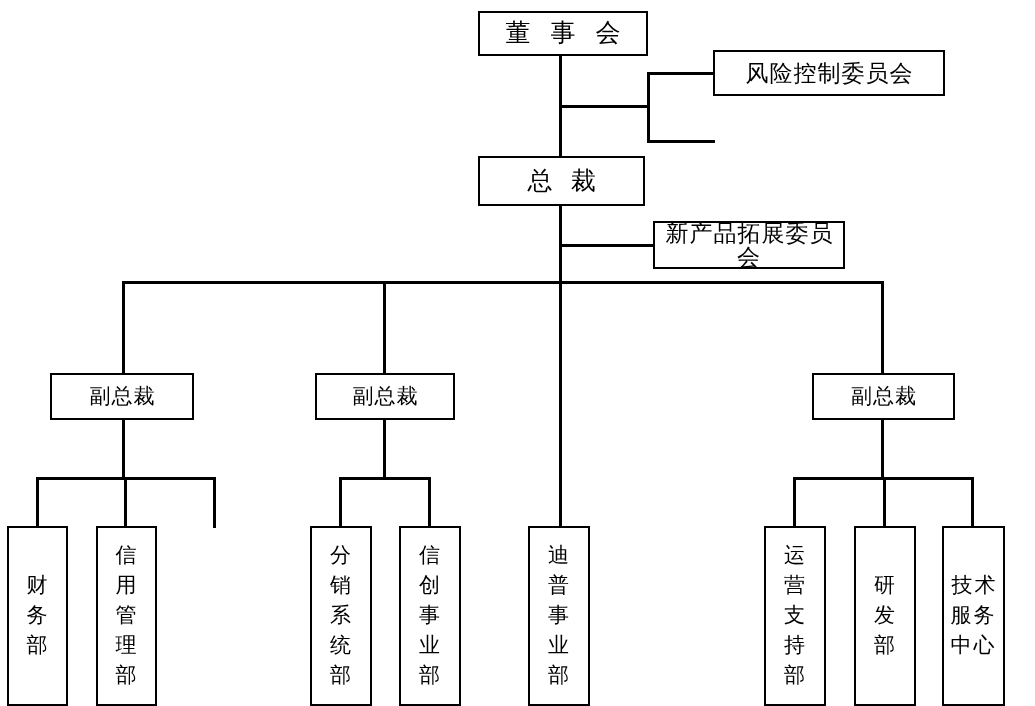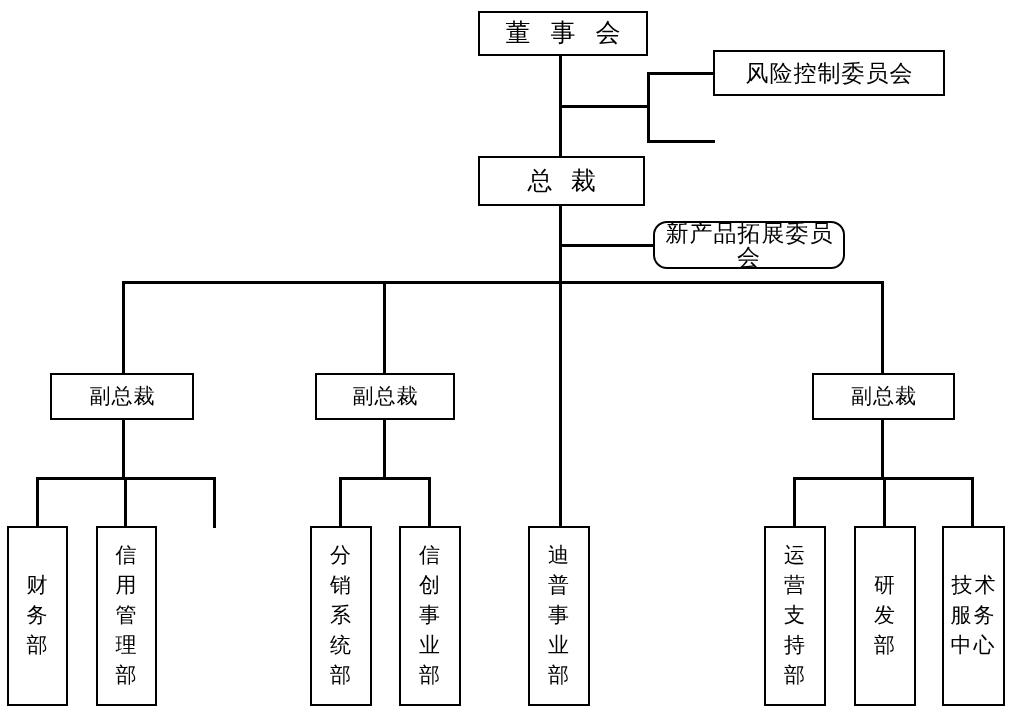--- a/index.html
+++ b/index.html
@@ -123,21 +123,21 @@
 
   <div class="node h-node-tight" style="left:713px; top:44px; width:232px; height:46px;">
     <span class="label">风险控制委员会</span>
   </div>
 
 
   <div class="node h-node" style="left:478px; top:150px; width:167px; height:50px;font-family:Liberation Serif, serif;">
     <span class="label">总  裁</span>
   </div>
 
-  <div class="node h-node-tight" style="left:653px; top:215px; width:192px; height:48px;border-radius:14px;">
+  <div class="node h-node-tight" style="left:653px; top:215px; width:192px; height:48px;">
     <span class="label">新产品拓展委员会</span>
   </div>
 
   <div class="node vp-node" style="left:50px; top:367px; width:144px; height:47px;">
     <span class="label">副总裁</span>
   </div>
 
   <div class="node vp-node" style="left:315px; top:367px; width:140px; height:47px;">
     <span class="label">副总裁</span>
   </div>

